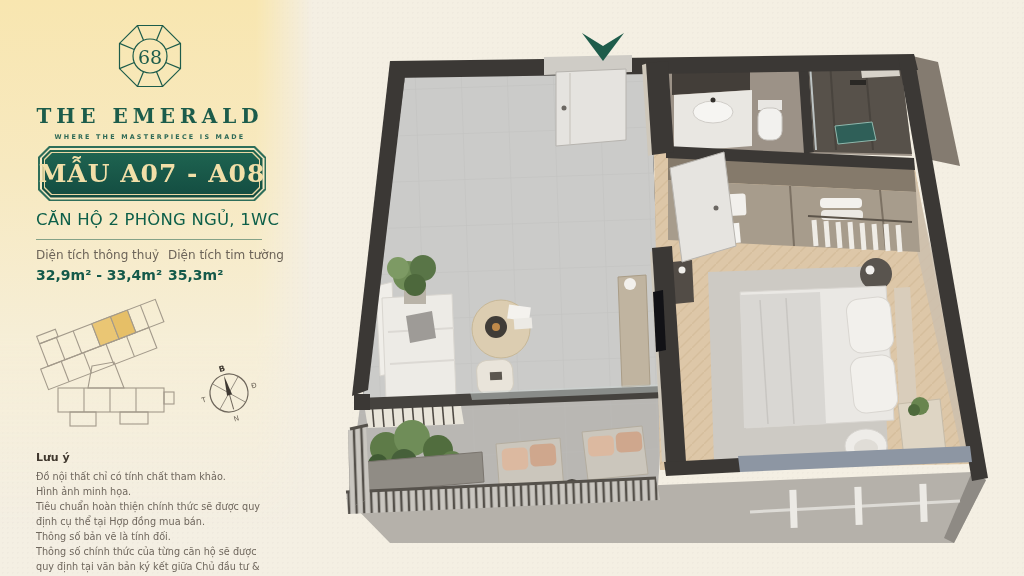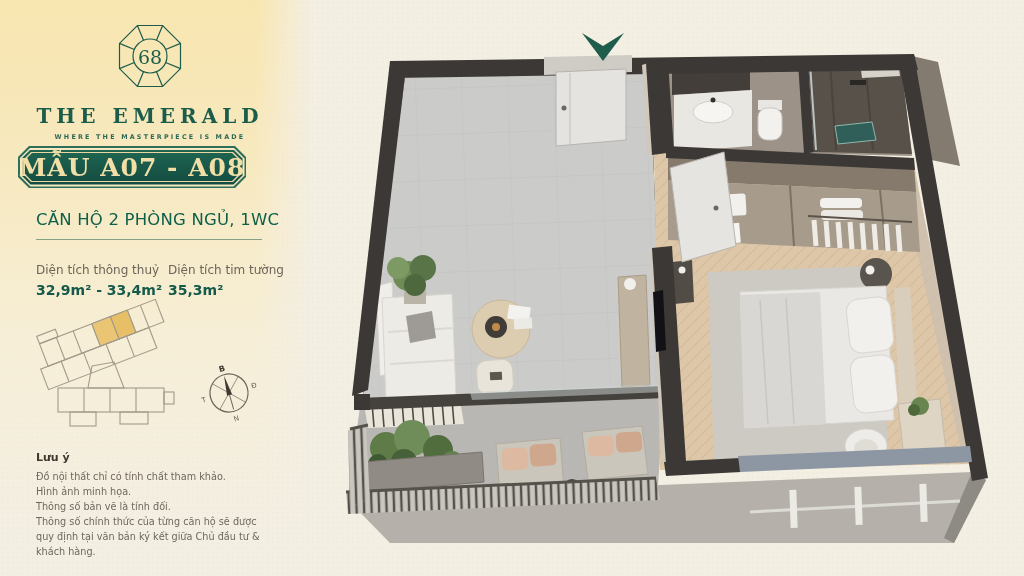--- a/index.html
+++ b/index.html
@@ -7,36 +7,36 @@
          font-family:"DejaVu Sans",sans-serif;
          background-image:radial-gradient(rgba(90,80,60,.025) 1px, transparent 1px);
          background-size:5px 5px;}
   .gold-wash{position:absolute;left:0;top:0;width:312px;height:576px;pointer-events:none;
          background:linear-gradient(180deg,#f8e6b0 0%,#f7e9c0 30%,#f6eed6 58%,rgba(246,240,226,0) 92%);
          -webkit-mask-image:linear-gradient(90deg,#000 82%,transparent 100%);
          mask-image:linear-gradient(90deg,#000 82%,transparent 100%);}
   .logo{position:absolute;left:0;top:18px;width:300px;text-align:center;}
   .brand-name{font-family:"DejaVu Serif",serif;font-size:20px;letter-spacing:5px;color:#1c5c4b;margin-top:4px;font-weight:bold;}
   .brand-tagline{font-size:6.4px;letter-spacing:2.2px;color:#2e6a57;font-weight:bold;margin-top:5px;}
-  .badge{position:absolute;left:18px;top:146px;width:228px;height:42px;}
+  .badge{position:absolute;left:38px;top:146px;width:228px;height:55px;}
   .badge .b{position:absolute;}
   .c11{clip-path:polygon(11px 0,calc(100% - 11px) 0,100% 11px,100% calc(100% - 11px),calc(100% - 11px) 100%,11px 100%,0 calc(100% - 11px),0 11px);}
   .c9{clip-path:polygon(9px 0,calc(100% - 9px) 0,100% 9px,100% calc(100% - 9px),calc(100% - 9px) 100%,9px 100%,0 calc(100% - 9px),0 9px);}
   .c7{clip-path:polygon(7px 0,calc(100% - 7px) 0,100% 7px,100% calc(100% - 7px),calc(100% - 7px) 100%,7px 100%,0 calc(100% - 7px),0 7px);}
   .b1{inset:0;background:#2e6e5a;}
   .b2{inset:1.5px;background:#f6e9c2;}
   .b3{inset:3.5px;background:linear-gradient(180deg,#20654f,#134c40);}
   .b4{inset:6px;background:#ead7a4;}
   .b5{inset:7px;background:linear-gradient(180deg,#1e6350,#144e42);}
   .badge-label{position:absolute;inset:0;display:flex;align-items:center;justify-content:center;
          font-family:"DejaVu Serif",serif;font-weight:700;font-size:25px;color:#f2dfa8;letter-spacing:1px;}
   .type-title{position:absolute;left:36px;top:210px;width:250px;font-size:16.5px;font-weight:normal;
          color:#0d5f49;letter-spacing:.2px;}
   .divider{position:absolute;left:36px;top:239px;width:226px;height:1px;background:rgba(20,90,70,.5);}
-  .areas{position:absolute;left:36px;top:263px;width:250px;display:flex;}
+  .areas{position:absolute;left:36px;top:248px;width:250px;display:flex;}
   .area-col1{width:132px;}
   .area-label{font-size:12px;color:#6c6459;}
   .area-value{margin-top:5px;font-size:14px;font-weight:bold;color:#14594a;}
   .keyplan{position:absolute;left:28px;top:292px;}
   .compass{position:absolute;left:196px;top:360px;}
   .notes{position:absolute;left:36px;top:451px;width:234px;}
   .notes h3{margin:0 0 5px 0;font-size:11px;color:#40382e;}
   .notes p{margin:0;font-size:9.7px;color:#6f675d;line-height:1.55;}
   .plan{position:absolute;left:320px;top:0;}
 </style>
@@ -131,20 +131,21 @@
       <text x="26" y="0" text-anchor="middle" dominant-baseline="central" font-size="7" fill="#6b6357">Đ</text>
       <text x="0" y="27" text-anchor="middle" dominant-baseline="central" font-size="7" fill="#6b6357">N</text>
       <text x="-26" y="0" text-anchor="middle" dominant-baseline="central" font-size="7" fill="#6b6357">T</text>
     </g>
   </svg>
 
   <div class="notes">
     <h3>Lưu ý</h3>
     <p>Đồ nội thất chỉ có tính chất tham khảo.</p>
     <p>Hình ảnh minh họa.</p>
+    <p>Tiêu chuẩn hoàn thiện chính thức sẽ được quy định cụ thể tại Hợp đồng mua bán.</p>
     <p>Thông số bản vẽ là tính đối.</p>
     <p>Thông số chính thức của từng căn hộ sẽ được quy định tại văn bản ký kết giữa Chủ đầu tư &amp; khách hàng.</p>
   </div>
 
   <svg class="plan" width="704" height="576" viewBox="0 0 704 576">
     <defs>
       <pattern id="tileP" width="46" height="46" patternUnits="userSpaceOnUse" patternTransform="rotate(-2)">
         <path d="M46,0 H0 V46" fill="none" stroke="#bfbfbd" stroke-width="1"></path>
       </pattern>
       <pattern id="woodP" width="12" height="12" patternUnits="userSpaceOnUse">

